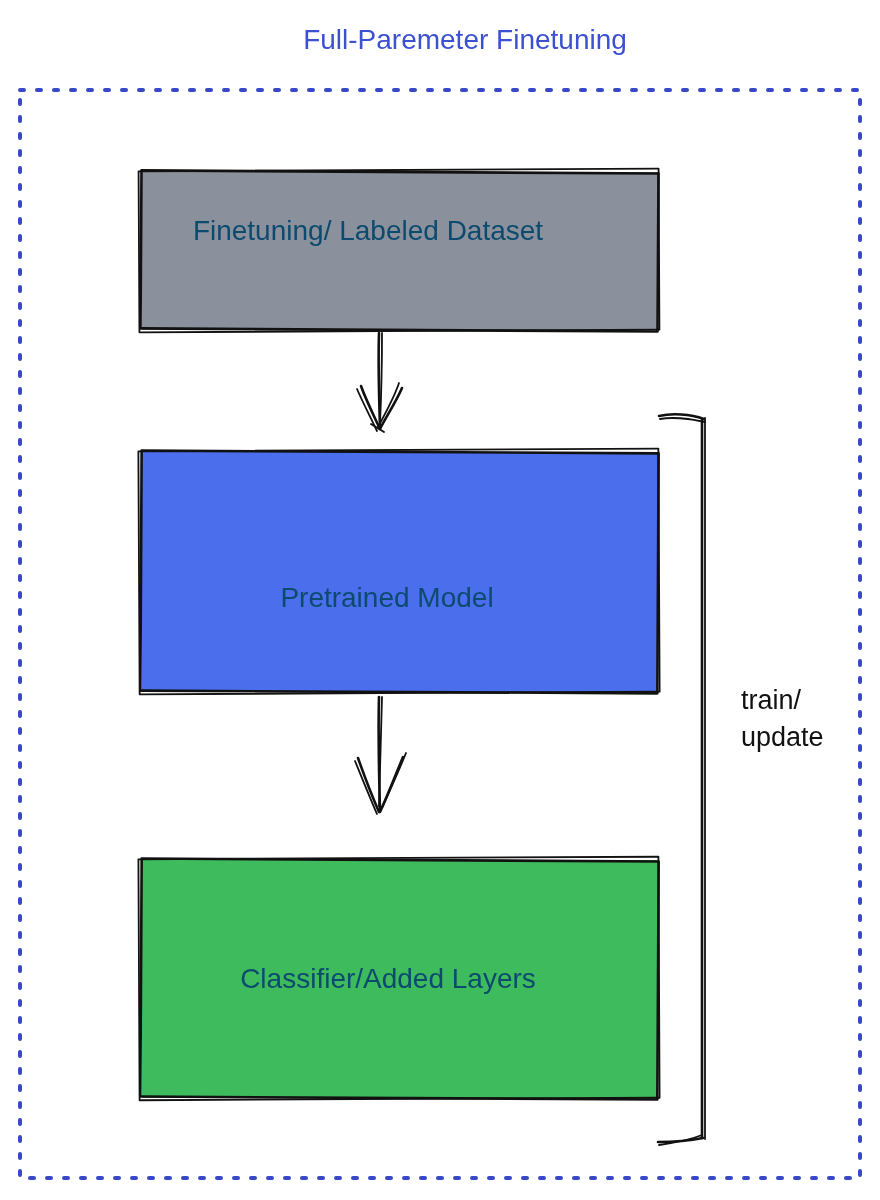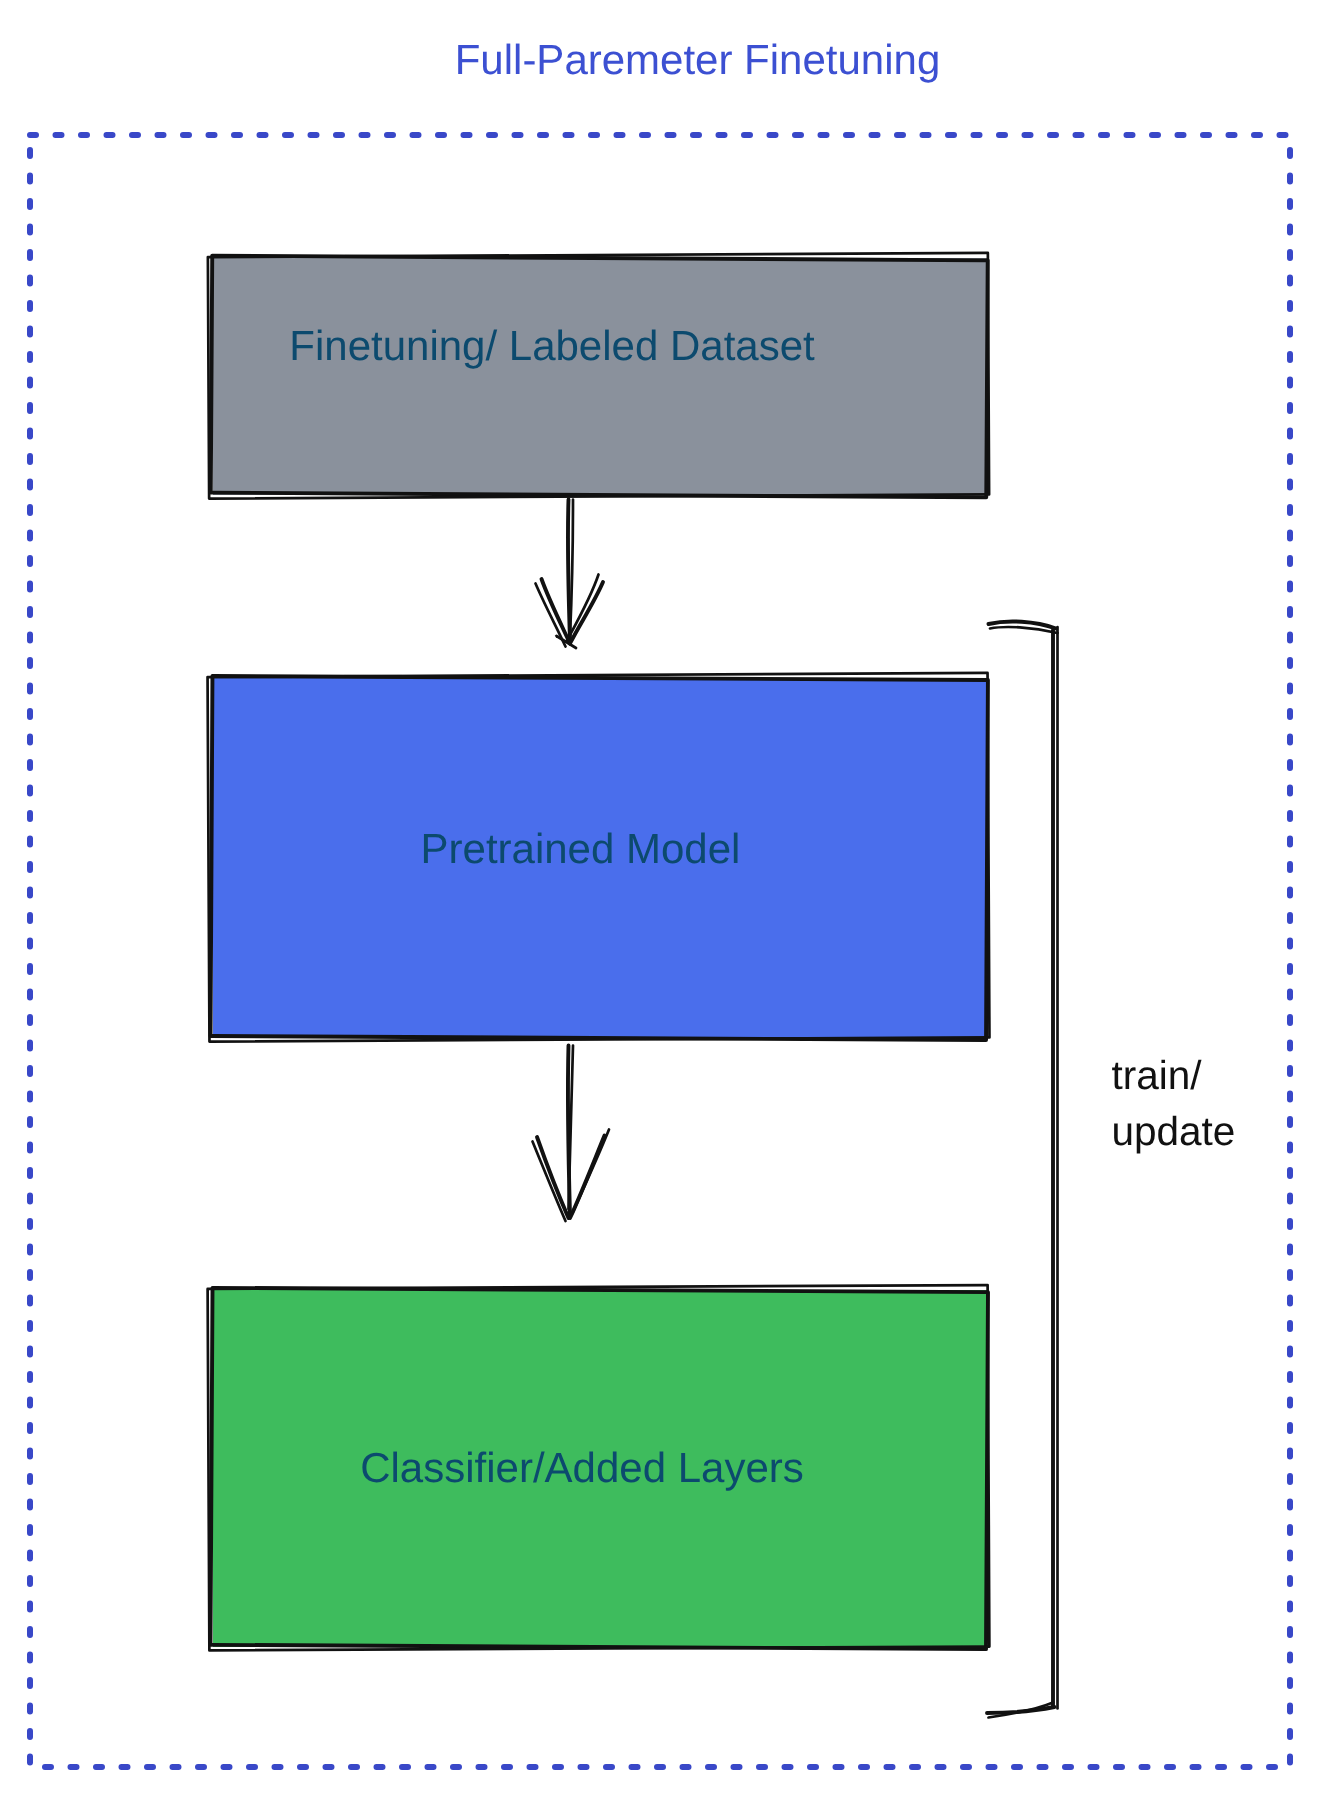--- a/index.html
+++ b/index.html
@@ -44,32 +44,32 @@
     font-size: 28px;
     line-height: 32px;
   }
   .label-dataset {
     left: 140px; top: 170px; width: 520px; height: 162px;
     box-sizing: border-box;
     padding-top: 45px; padding-right: 64px;
     text-align: center;
   }
   .label-pretrained {
-    left: 140px; top: 444px; width: 520px; height: 243px;
+    left: 140px; top: 476px; width: 520px; height: 243px;
     display: flex; align-items: center; justify-content: center;
     transform: translateX(-13px);
   }
   .label-classifier {
     left: 140px; top: 858px; width: 520px; height: 242px;
     display: flex; align-items: center; justify-content: center;
     transform: translateX(-12px);
   }
   .bracket-label {
     position: absolute;
-    left: 741px; top: 699px;
+    left: 741px; top: 682px;
     font-size: 27px;
     line-height: 37px;
     color: #111111;
     white-space: pre-line;
   }
 </style>
 </head>
 <body>
 
 <div class="canvas">

